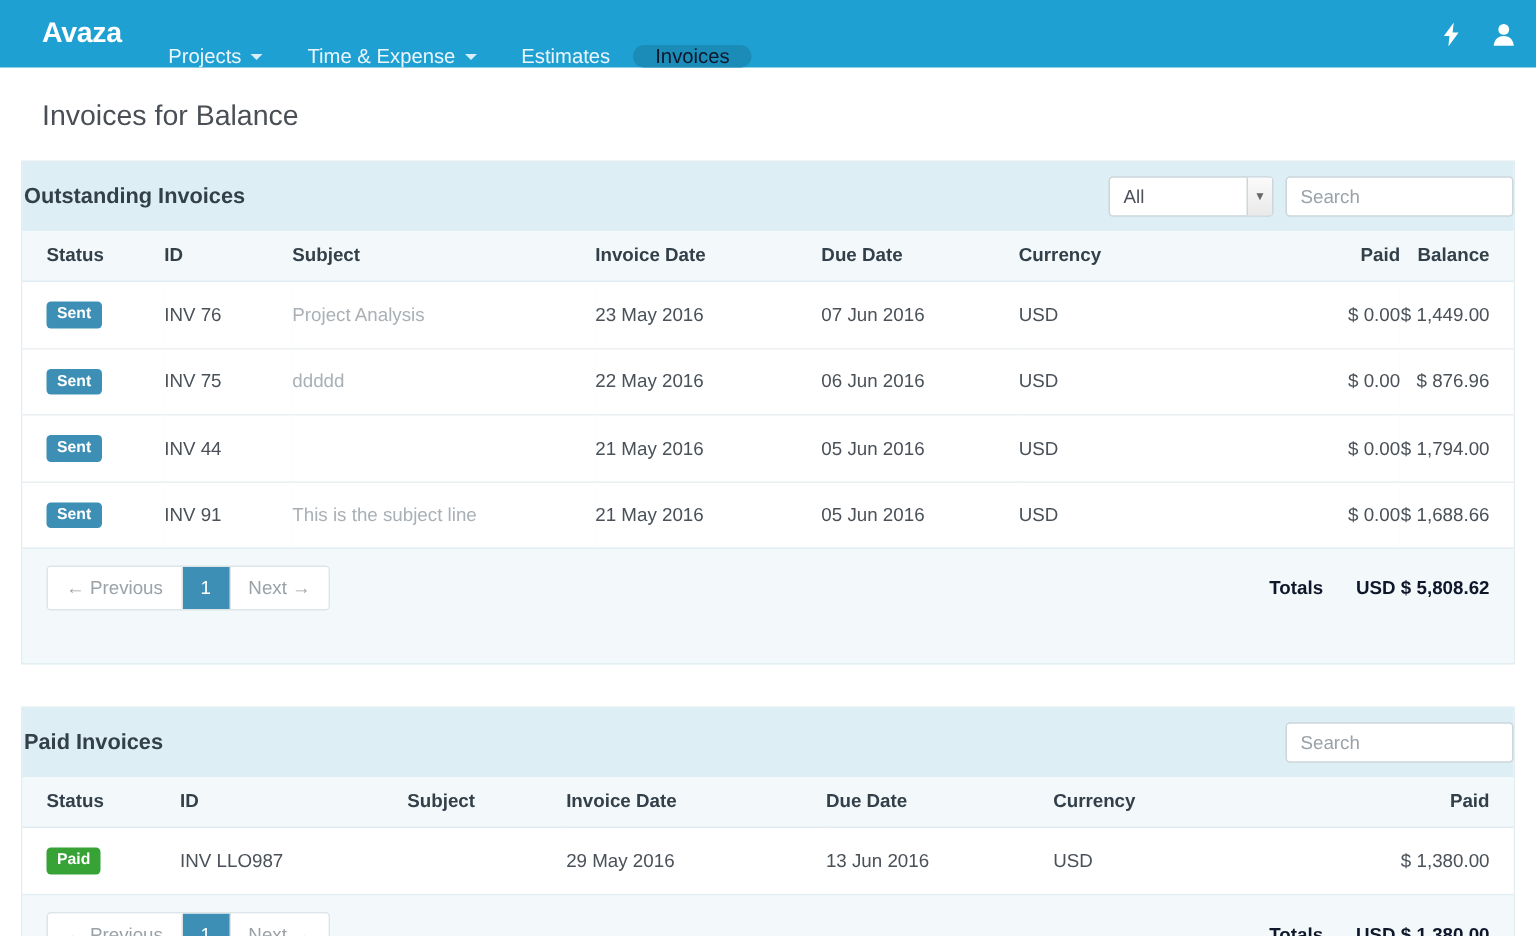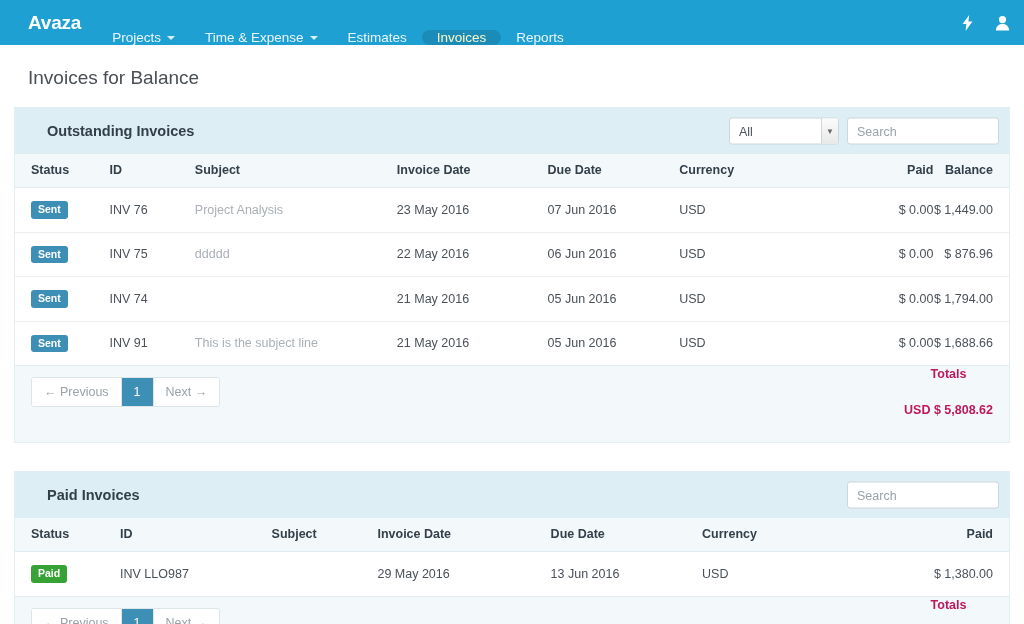--- a/index.html
+++ b/index.html
@@ -30,21 +30,21 @@
   }
   .nav-items { display: flex; align-items: flex-end; }
   .nav-item {
     display: flex; align-items: center;
     padding: 0 15px;
     color: #eaf6fc;
     font-size: 13.5px;
     white-space: nowrap;
     cursor: pointer;
   }
-  .nav-item.active { background: #1b8cb8; color: #fef9c3; border-radius: 11px; }
+  .nav-item.active { background: #1b8cb8; color: #0f172a; border-radius: 11px; }
   .caret {
     display: inline-block;
     margin-left: 6px;
     width: 0; height: 0;
     border-left: 4px solid transparent;
     border-right: 4px solid transparent;
     border-top: 4px solid #d8eefa;
   }
   .nav-right {
     position: absolute; right: 14px; top: 0; bottom: 0;
@@ -67,30 +67,30 @@
   .panel {
     background: #f3f9fb;
     border: 1px solid #e3eef3;
     margin-bottom: 28px;
   }
   .panel-heading {
     background: #ddeef5;
     height: 46px;
     display: flex;
     align-items: center;
-    padding: 0 32px;
+    padding: 0 1px;
     position: relative;
   }
   .panel-title {
     font-size: 14.5px;
     font-weight: bold;
     color: #33404a;
   }
   .panel-tools {
-    position: absolute; right: 10px; top: 50%;
+    position: absolute; right: 0; top: 50%;
     transform: translateY(-50%);
     display: flex; align-items: center; gap: 8px;
   }
   .select-box {
     width: 110px; height: 27px;
     background: #ffffff;
     border: 1px solid #ccd6db;
     border-radius: 3px;
     display: flex; align-items: center;
     position: relative;
@@ -186,22 +186,21 @@
     background: #3d8fb5;
     color: #ffffff;
     font-weight: normal;
   }
   .totals {
     position: absolute; right: 16px; top: 50%;
     transform: translateY(-50%);
     display: flex; align-items: center; gap: 22px;
     font-size: 12.5px;
     font-weight: bold;
-    color: #be185d;
-    flex-direction: column;
+    color: #0f172a;
   }
   .panel-tail { height: 24px; background: #f3f9fb; }
 </style>
 </head>
 <body>
 
 <div class="navbar">
   <div class="brand">Avaza</div>
   <div class="nav-items">
     <div class="nav-item">
@@ -210,23 +209,20 @@
     </div>
     <div class="nav-item">
       <span>Time &amp; Expense</span>
       <span class="caret"></span>
     </div>
     <div class="nav-item">
       <span>Estimates</span>
     </div>
     <div class="nav-item active">
       <span>Invoices</span>
-    </div>
-    <div class="nav-item">
-      <span>Reports</span>
     </div>
   </div>
   <div class="nav-right">
     <span class="nav-icon">
       <svg width="11" height="16" viewBox="0 0 11 16" aria-hidden="true">
         <path d="M7.2 0 L0.6 9 H4.3 L3.6 16 L10.4 6.6 H6.4 Z" fill="#ffffff"></path>
       </svg>
     </span>
     <span class="nav-icon">
       <svg width="15" height="16" viewBox="0 0 15 16" aria-hidden="true">
@@ -298,21 +294,21 @@
           <td>22 May 2016</td>
           <td>06 Jun 2016</td>
           <td>USD</td>
           <td class="ta-right">$ 0.00</td>
           <td class="ta-right" style="padding-right:16px">$ 876.96</td>
         </tr>
         <tr>
           <td style="padding-left:16px">
             <span class="badge badge-sent">Sent</span>
           </td>
-          <td>INV 74</td>
+          <td>INV 44</td>
           <td class="subject"></td>
           <td>21 May 2016</td>
           <td>05 Jun 2016</td>
           <td>USD</td>
           <td class="ta-right">$ 0.00</td>
           <td class="ta-right" style="padding-right:16px">$ 1,794.00</td>
         </tr>
         <tr>
           <td style="padding-left:16px">
             <span class="badge badge-sent">Sent</span>

